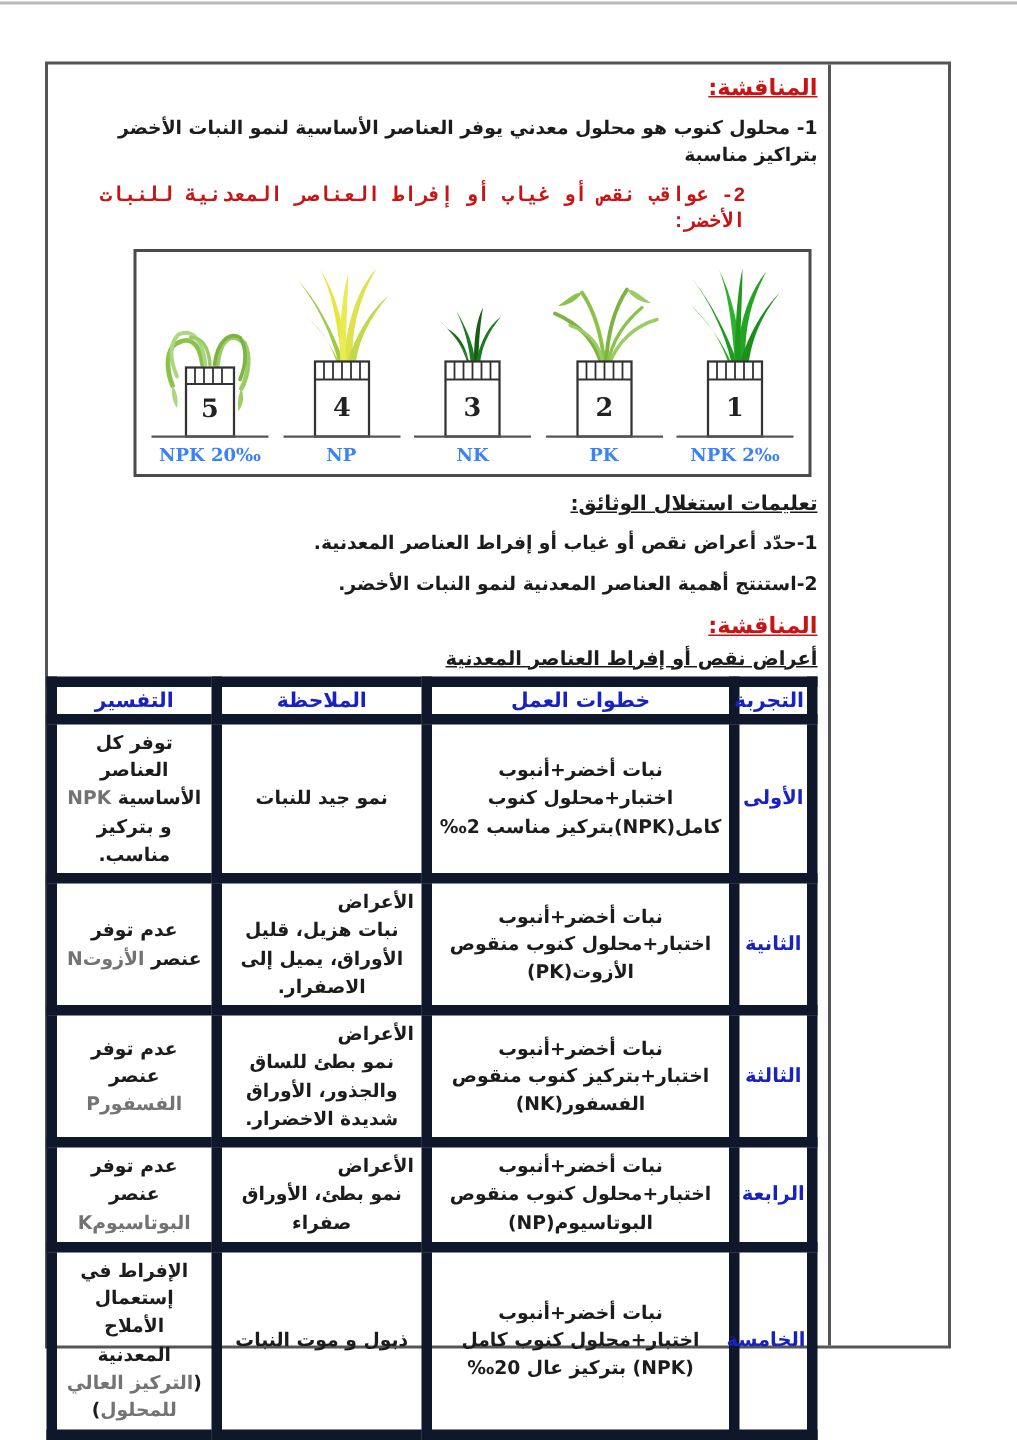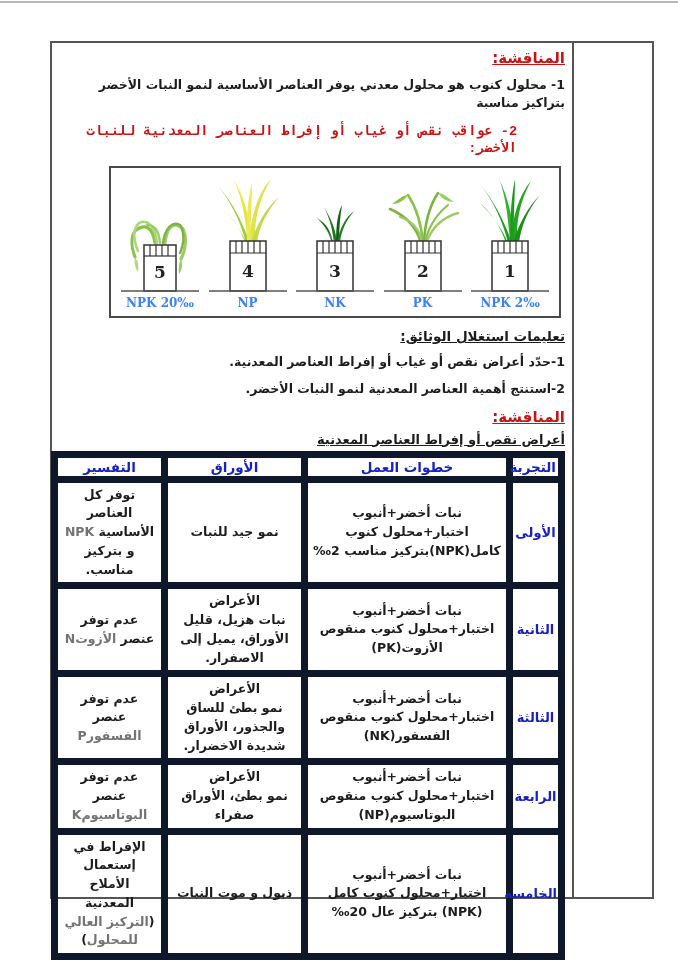--- a/index.html
+++ b/index.html
@@ -3,21 +3,21 @@
 <meta charset="utf-8">
 <style>
   html,body{margin:0;padding:0;}
   body{
     width:678px;height:960px;background:#ffffff;position:relative;
     font-family:"DejaVu Sans",sans-serif;color:#1c1c1c;overflow:hidden;
   }
   .scan-top-line{position:absolute;top:1px;left:0;width:678px;height:2px;background:#b9b9b9;}
   .content-box{
     position:absolute;left:30px;top:41px;width:604px;height:858px;
-    border:2px solid #555;background:#fff;box-sizing:border-box;margin-left:20px;
+    border:2px solid #555;background:#fff;box-sizing:border-box;
   }
   .margin-divider{position:absolute;top:0;bottom:0;right:78px;width:2px;background:#555;}
   .main-area{
     position:absolute;top:0;left:0;right:80px;bottom:0;
     direction:rtl;text-align:right;padding:4px 7px 0 4px;box-sizing:border-box;
   }
   .h-red{color:#c81414;font-weight:bold;font-size:15px;text-decoration:underline;margin:2px 0 6px 0;}
   .body-line{font-size:12.5px;font-weight:bold;margin:9px 0;line-height:1.45;}
   .green-underline{color:#00a651;text-decoration:underline;}
   .red-bold-line{color:#c81414;font-weight:bold;font-size:13.5px;margin:10px 0;padding-right:48px;font-family:Liberation Mono, monospace;}
@@ -38,21 +38,21 @@
   .sub-title{font-size:13px;font-weight:bold;text-decoration:underline;margin:6px 0 4px 0;}
   table.exp{
     border-collapse:collapse;direction:rtl;margin:2px 0 0 0;table-layout:fixed;width:507px;
   }
   table.exp th,table.exp td{border:7px solid #0f172a;box-sizing:border-box;}
   table.exp th{color:#1822c0;font-size:13.5px;font-weight:bold;height:25px;padding:1px 2px;text-align:center;}
   td.c-trial{color:#1822c0;font-weight:bold;font-size:13px;text-align:center;}
   td.c-steps,td.c-obs,td.c-interp{
     font-size:12.5px;font-weight:bold;text-align:center;padding:3px 5px;line-height:1.5;color:#1c1c1c;
   }
-  .obs-title{text-align:center;}
+  .obs-title{text-align:right;}
   .g{color:#737373;}
 </style>
 </head>
 <body>
 
 <div class="scan-top-line"></div>
 
 <div class="content-box">
   <div class="margin-divider"></div>
 
@@ -201,21 +201,21 @@
       <colgroup>
         <col style="width:52px">
           <col style="width:205px">
           <col style="width:140px">
           <col style="width:110px">
       </colgroup>
       <thead>
         <tr>
           <th>التجربة</th>
           <th>خطوات العمل</th>
-          <th>الأوراق</th>
+          <th>الملاحظة</th>
           <th>التفسير</th>
         </tr>
       </thead>
       <tbody>
         <tr style="height:68px">
           <td class="c-trial">الأولى</td>
           <td class="c-steps">نبات أخضر+أنبوب اختبار+محلول كنوب كامل(NPK)بتركيز مناسب 2‰</td>
           <td class="c-obs">نمو جيد للنبات</td>
           <td class="c-interp"><span>توفر كل العناصر الأساسية </span><span class="g">NPK</span><span> و بتركيز مناسب.</span></td>
         </tr>
@@ -223,21 +223,21 @@
           <td class="c-trial">الثانية</td>
           <td class="c-steps">نبات أخضر+أنبوب اختبار+محلول كنوب منقوص الأزوت(PK)</td>
           <td class="c-obs">
               <div class="obs-title">الأعراض</div>
               <div>نبات هزيل، قليل الأوراق، يميل إلى الاصفرار.</div>
             </td>
           <td class="c-interp"><span>عدم توفر عنصر </span><span class="g">الأزوتN</span><span></span></td>
         </tr>
         <tr style="height:80px">
           <td class="c-trial">الثالثة</td>
-          <td class="c-steps">نبات أخضر+أنبوب اختبار+محلول كنوب منقوص الفسفور(NK)</td>
+          <td class="c-steps">نبات أخضر+أنبوب اختبار+بتركيز كنوب منقوص الفسفور(NK)</td>
           <td class="c-obs">
               <div class="obs-title">الأعراض</div>
               <div>نمو بطئ للساق والجذور، الأوراق شديدة الاخضرار.</div>
             </td>
           <td class="c-interp"><span>عدم توفر عنصر </span><span class="g">الفسفورP</span><span></span></td>
         </tr>
         <tr style="height:62px">
           <td class="c-trial">الرابعة</td>
           <td class="c-steps">نبات أخضر+أنبوب اختبار+محلول كنوب منقوص البوتاسيوم(NP)</td>
           <td class="c-obs">

